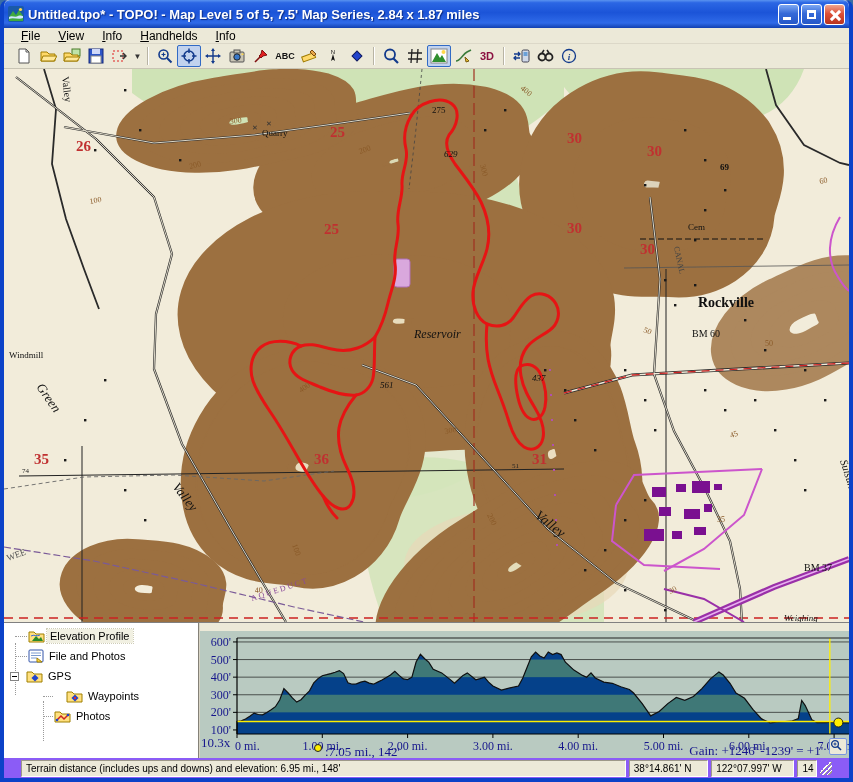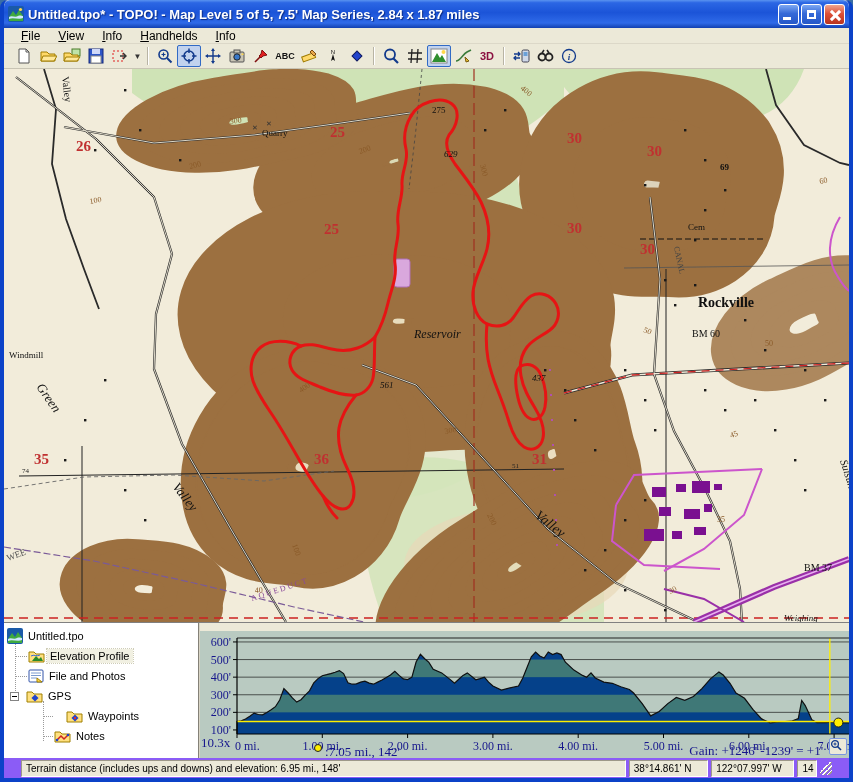--- a/index.html
+++ b/index.html
@@ -536,28 +536,20 @@
           <text x="639" y="263" font-size="8" fill="#8a5a28" font-family="&quot;Liberation Serif&quot;,&quot;DejaVu Serif&quot;,serif" transform="rotate(20 639 263)">50</text>
           <text x="816" y="115" font-size="8" fill="#8a5a28" font-family="&quot;Liberation Serif&quot;,&quot;DejaVu Serif&quot;,serif" transform="rotate(-12 816 115)">60</text>
         </g>
     </svg>
   </div>
 
   <div id="bottom">
     <div id="tree">
       <div class="vline" style="left:11px;top:20px;height:52px;"></div>
       <div class="vline" style="left:39px;top:78px;height:40px;"></div>
-      <div class="trow" style="padding-left:3px;">
-        <svg class="ticon" width="16" height="16" viewBox="0 0 16 16">
-          <rect width="16" height="16" rx="2" fill="#1a5aa8"></rect>
-            <path d="M1,11 L5,5 L8,9 L11,4 L15,10 L15,15 L1,15 Z" fill="#3faa3f"></path>
-          <path d="M1,11 C4,9 7,12 10,10 C12,9 14,10 15,10 L15,12 C11,14 5,11 1,13 Z" fill="#cfe8ff"></path>
-          </svg>
-        <span class="lbl">Untitled.tpo</span>
-      </div>
       <div class="trow" style="padding-left:24px;">
         <span class="hline" style="left:11px;top:10px;width:12px;"></span>
         <svg class="ticon" width="17" height="14" viewBox="0 0 17 14">
           <path d="M1,3 L6,3 L8,5 L16,5 L16,13 L1,13 Z" fill="#ffe080" stroke="#a08000"></path>
           <path d="M4,12 L8,7 L11,10 L13,8 L15,12 Z" fill="#2a8a2a"></path>
             <path d="M3,7 C6,5 9,8 12,6" stroke="#3a6ad8" fill="none"></path>
           </svg>
         <span class="lbl sel">Elevation Profile</span>
       </div>
       <div class="trow" style="padding-left:24px;">
@@ -587,21 +579,21 @@
         <span class="lbl">Waypoints</span>
       </div>
       <div class="trow" style="padding-left:50px;">
         <span class="hline" style="left:39px;top:10px;width:10px;"></span>
         <svg class="ticon" width="17" height="14" viewBox="0 0 17 14">
           <path d="M1,3 L6,3 L8,5 L16,5 L16,13 L1,13 Z" fill="#ffe080" stroke="#a08000"></path>
           <path d="M3,11 L7,7 L10,10 L14,6" stroke="#cc2222" stroke-width="1.5" fill="none"></path>
             <circle cx="3" cy="11" r="1.3" fill="#2244cc"></circle>
             <circle cx="14" cy="6" r="1.3" fill="#2244cc"></circle>
           </svg>
-        <span class="lbl">Notes</span>
+        <span class="lbl">Photos</span>
       </div>
     </div>
 
     <div id="profile">
       <svg id="chart" width="649" height="136">
           <rect x="37" y="7" width="612" height="96" fill="#b9cac1"></rect>
           <line x1="37" y1="10.952000000000012" x2="649" y2="10.952000000000012" stroke="#1a1a1a" stroke-width="0.7"></line>
           <line x1="33" y1="10.952000000000012" x2="37" y2="10.952000000000012" stroke="#000"></line>
           <text x="31" y="14.952000000000012" text-anchor="end" font-size="12" fill="#16168c" font-family="&quot;Liberation Serif&quot;,serif">600'</text>
           <line x1="37" y1="28.552000000000007" x2="649" y2="28.552000000000007" stroke="#1a1a1a" stroke-width="0.7"></line>

